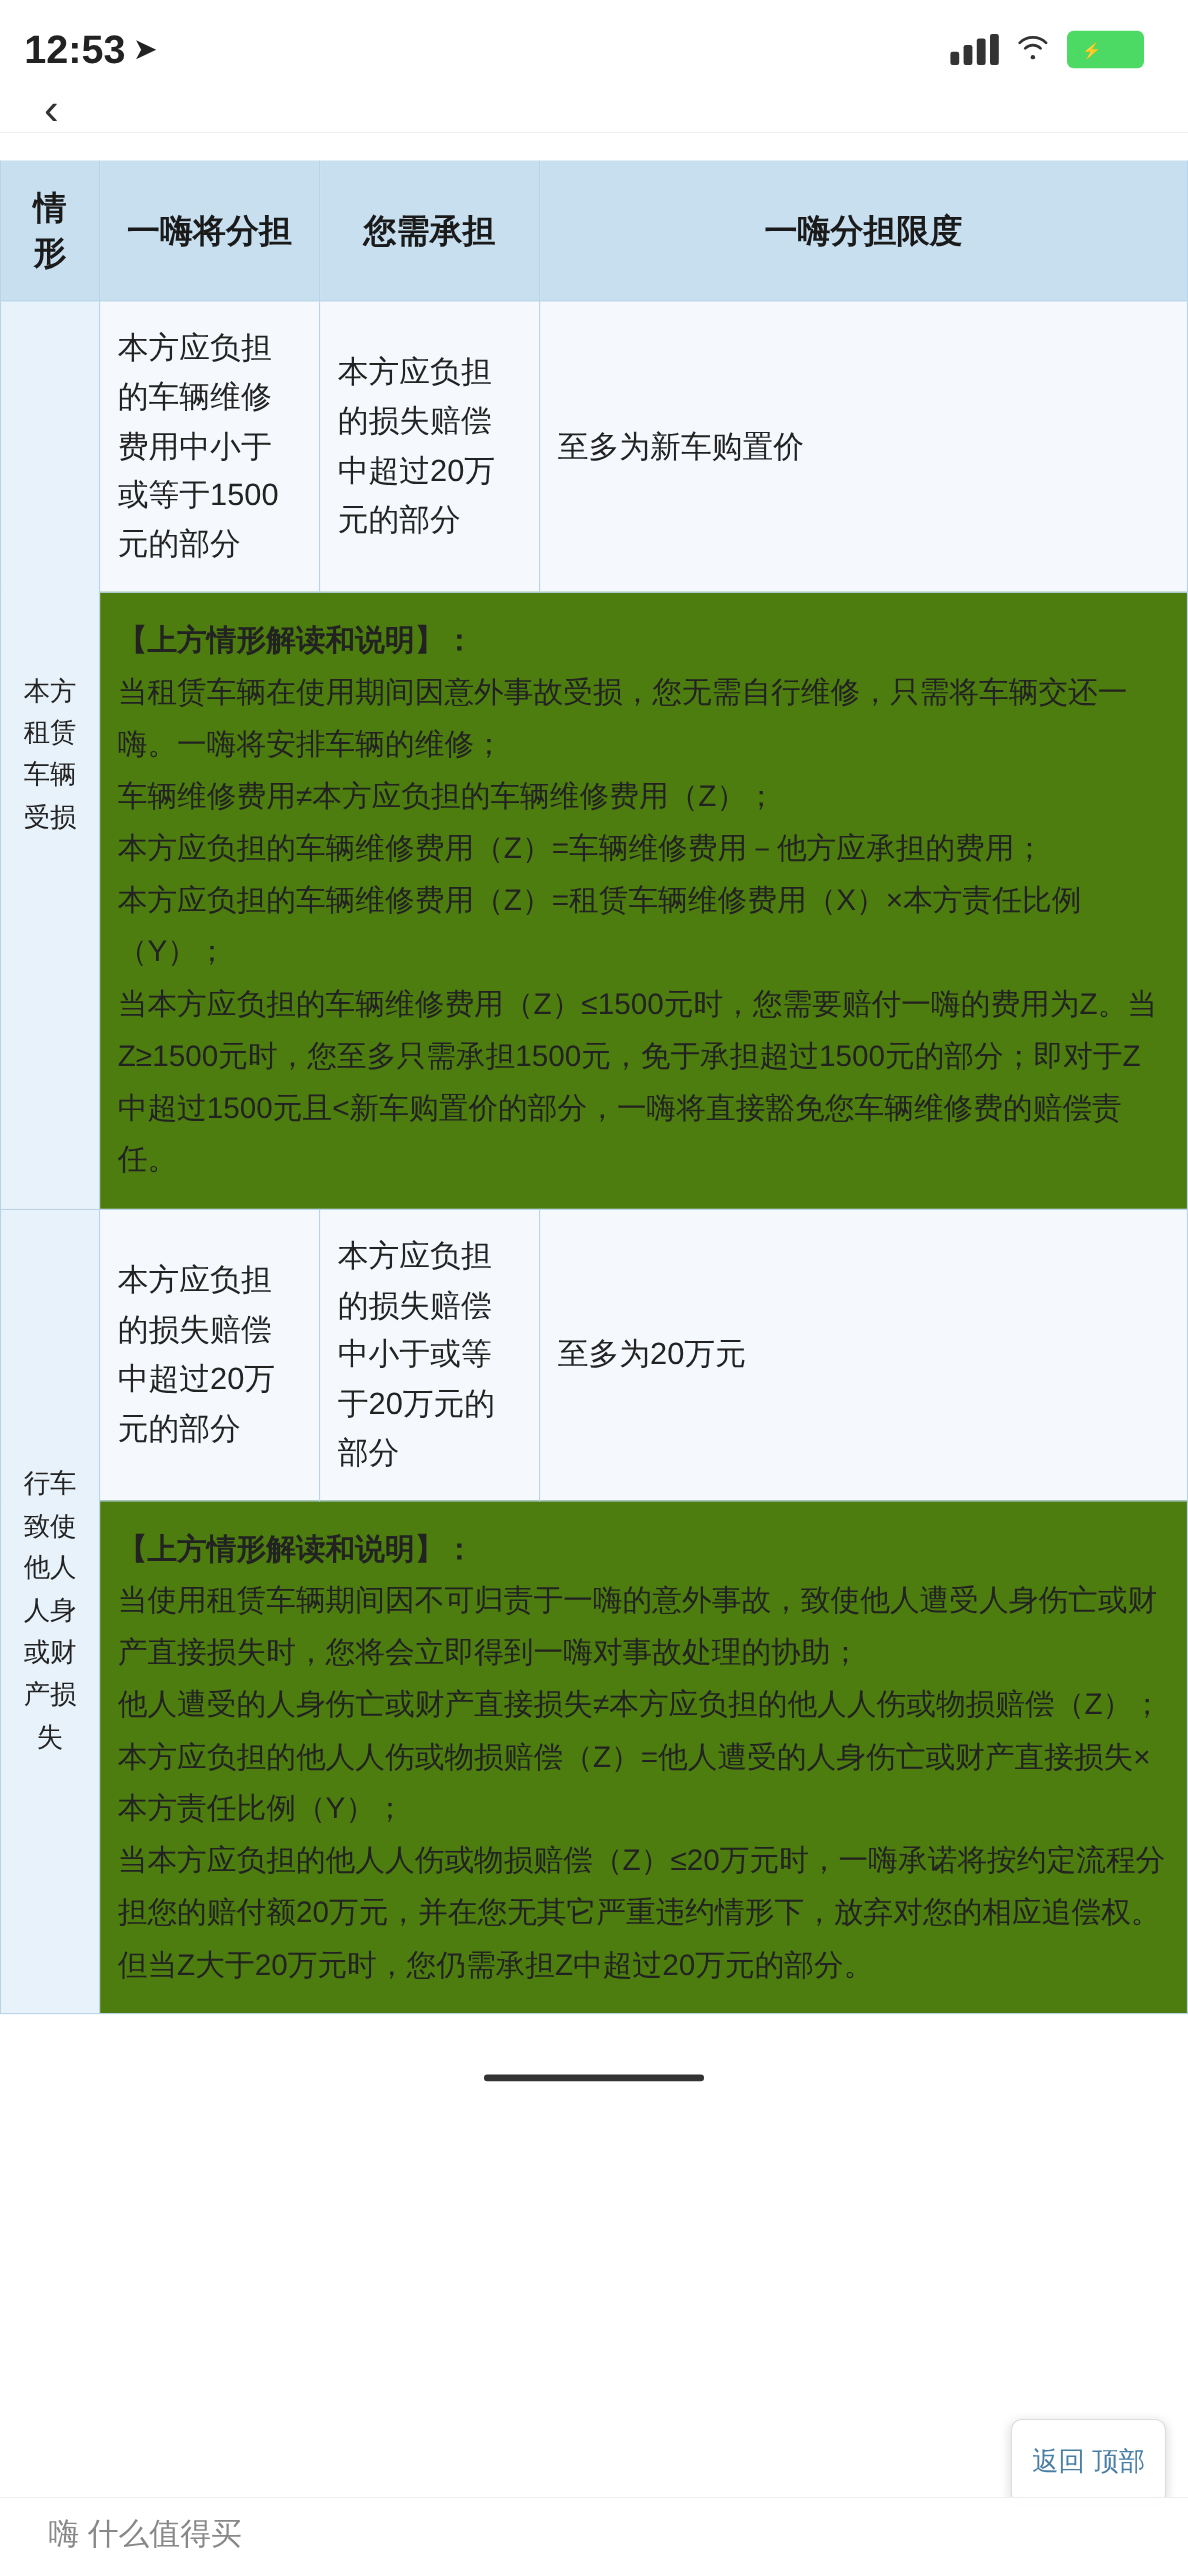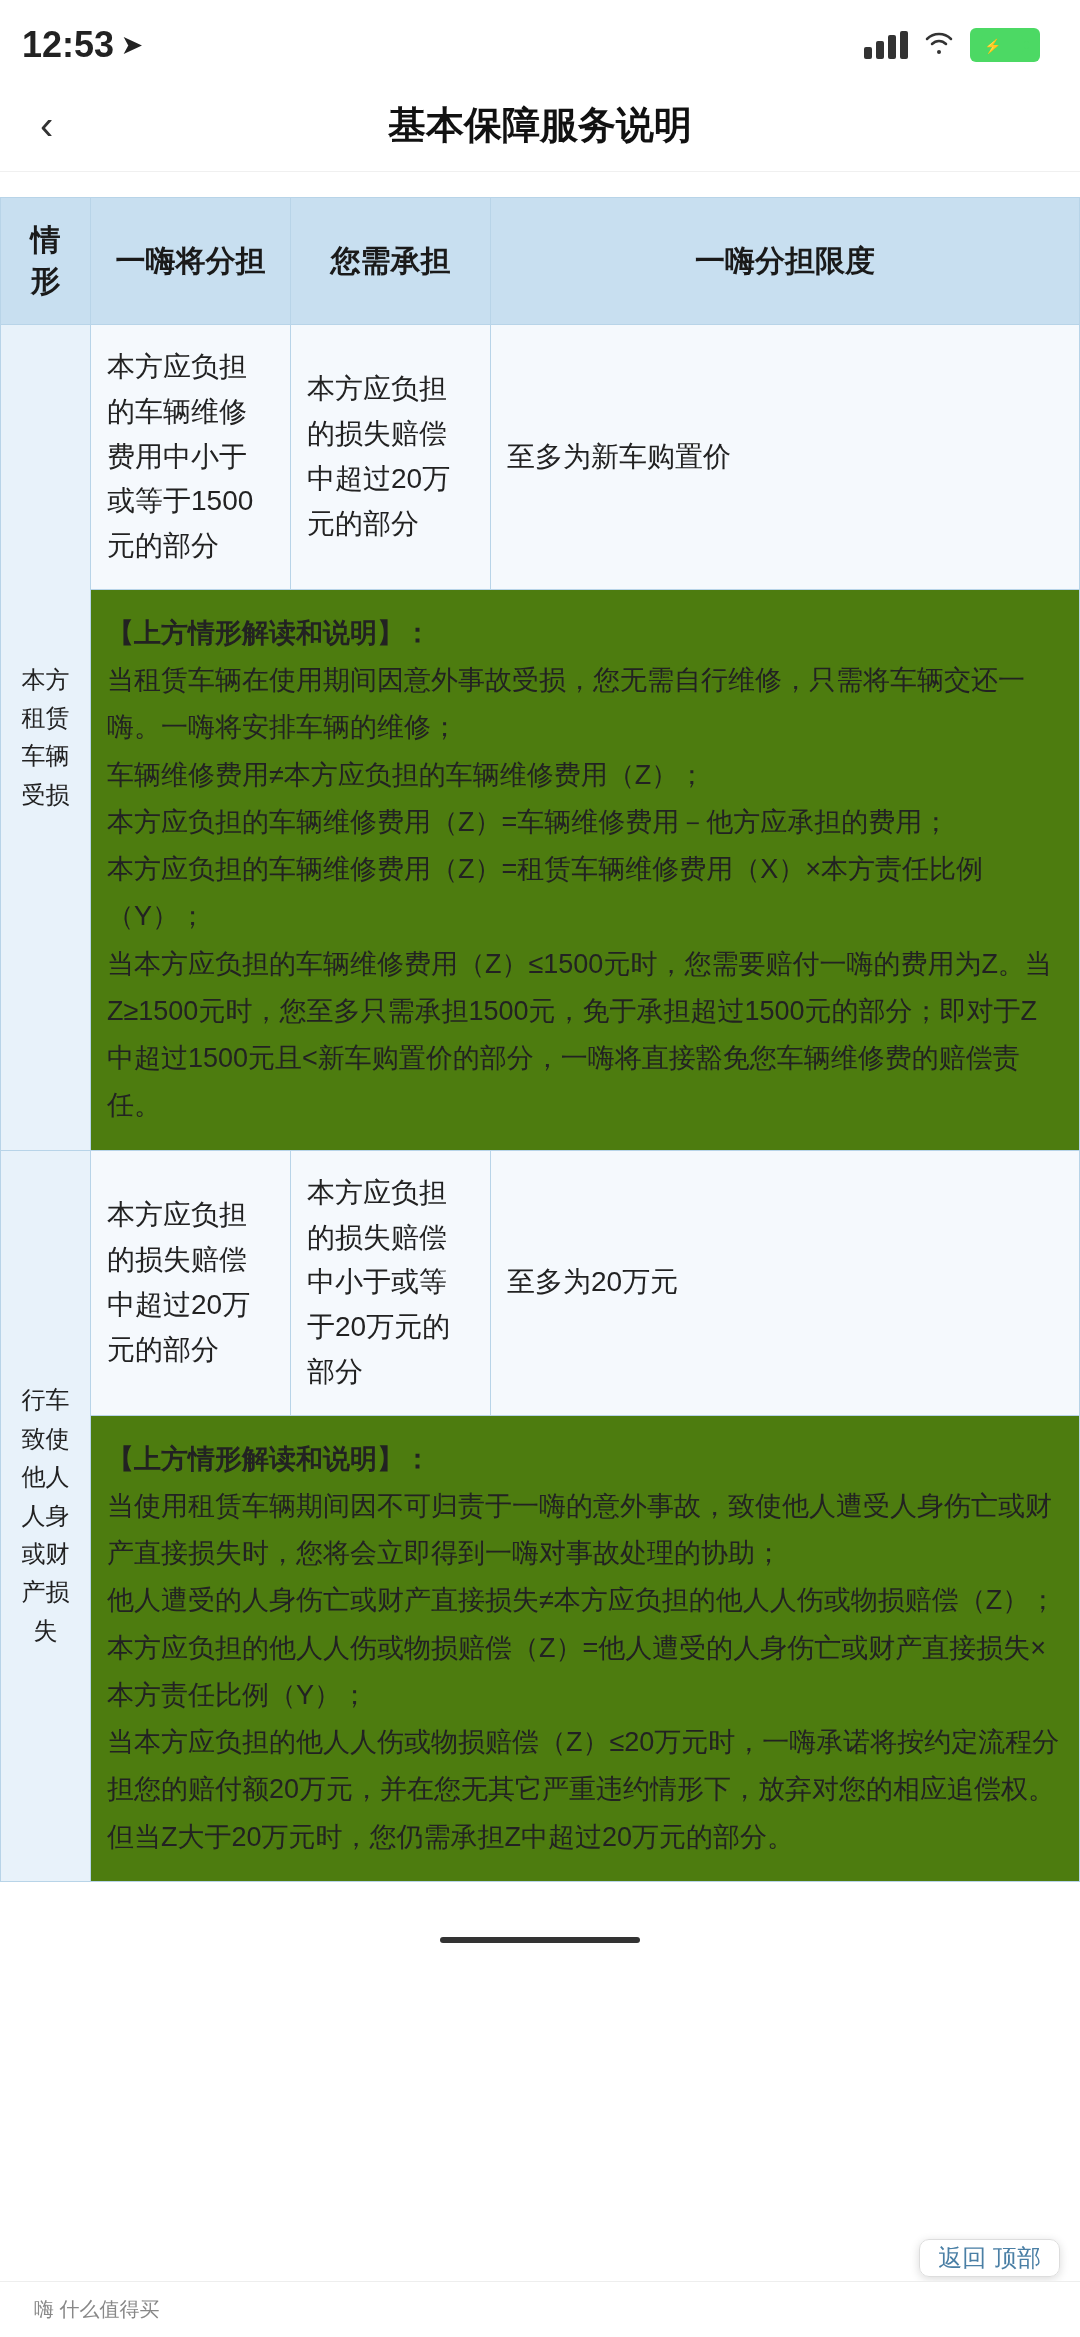--- a/index.html
+++ b/index.html
@@ -169,21 +169,20 @@
         <rect x="1" y="3" width="42" height="20" rx="4" ry="4" fill="#4cd964" stroke="#4cd964" stroke-width="1"></rect>
         <rect x="44" y="9" width="5" height="8" rx="2" fill="#4cd964"></rect>
         <text x="4" y="19" font-size="14" fill="white" font-weight="bold">⚡</text>
       </svg>
     </div>
   </div>
 </div>
 
 <div class="nav-header">
   <span class="back-btn">‹</span>
-  <span class="nav-title">基本保障服务说明</span>
 </div>
 
 <div class="table-container">
   <table>
     <thead>
       <tr>
         <th class="th-narrow">情形</th>
         <th class="th-medium">一嗨将分担</th>
         <th class="th-medium">您需承担</th>
         <th>一嗨分担限度</th>
@@ -227,19 +226,19 @@
       </tr>
     </tbody>
   </table>
 </div>
 
 <div style="display:flex; justify-content:center; padding:20px 0 10px;">
   <div class="scroll-indicator"></div>
 </div>
 
 <div style="position:fixed; bottom:60px; right:20px; display:flex; flex-direction:column; align-items:flex-end; gap:10px;">
-  <div style="background:rgba(255,255,255,0.97); border:1px solid #ddd; border-radius:10px; padding:0 18px; font-size:24px; color:#4a7fa5; cursor:pointer; box-shadow:0 2px 10px rgba(0,0,0,0.15); text-align:center; line-height:1.5;">返回
+  <div style="background:rgba(255,255,255,0.97); border:1px solid #ddd; border-radius:10px; padding:20px 18px; font-size:24px; color:#4a7fa5; cursor:pointer; box-shadow:0 2px 10px rgba(0,0,0,0.15); text-align:center; line-height:1.5;">返回
 顶部</div>
 </div>
 
-<div style="position:fixed; bottom:0; left:0; right:0; background:rgba(255,255,255,0.95); border-top:1px solid #eee; padding:14px 34px; font-size:20px; color:#888; text-align:left;">
+<div style="position:fixed; bottom:0; left:0; right:0; background:rgba(255,255,255,0.95); border-top:1px solid #eee; padding:14px 44px; font-size:28px; color:#888; text-align:left;">
   <span>嗨 什么值得买</span>
 </div>
 
 </body></html>

